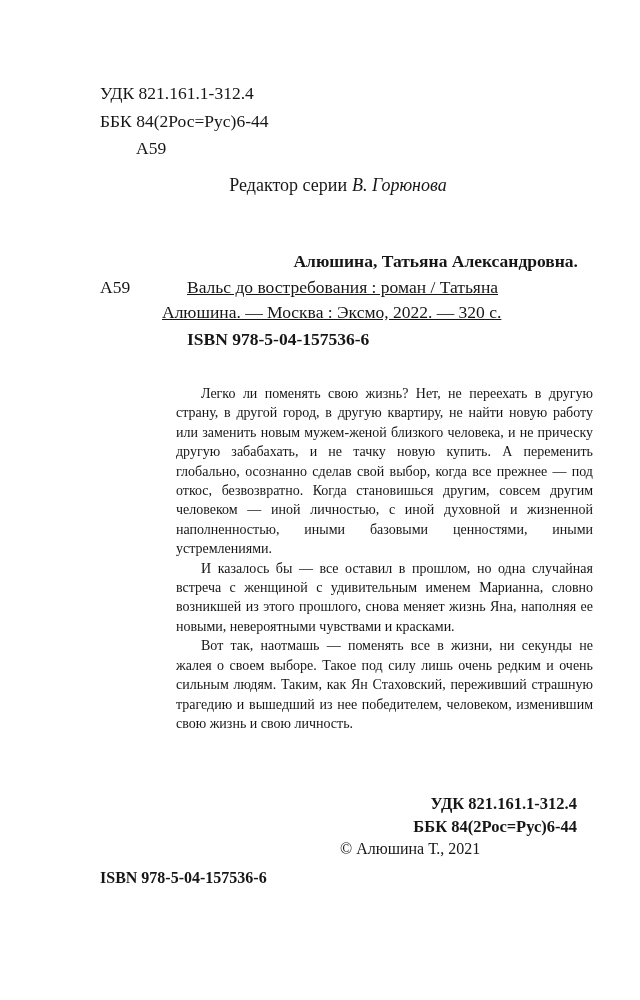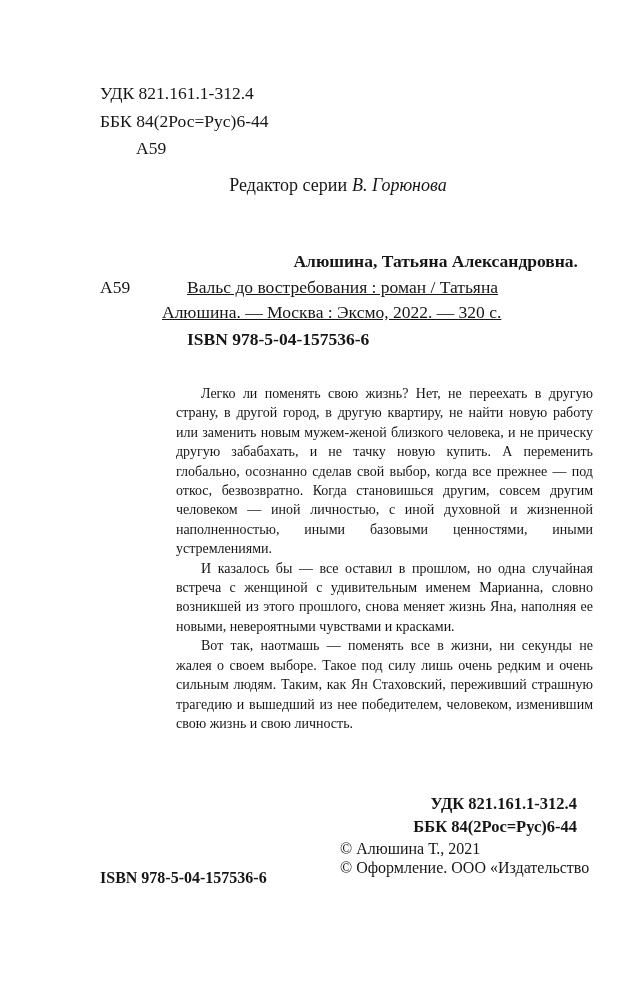--- a/index.html
+++ b/index.html
@@ -111,18 +111,17 @@
     <p>Вот так, наотмашь — поменять все в жизни, ни секунды не жалея о своем выборе. Такое под силу лишь очень редким и очень сильным людям. Таким, как Ян Стаховский, переживший страшную трагедию и вышедший из нее победителем, человеком, изменившим свою жизнь и свою личность.</p>
   </div>
 
   <div class="bottom-codes">
     <div>УДК 821.161.1-312.4</div>
     <div>ББК 84(2Рос=Рус)6-44</div>
   </div>
 
   <div class="copyright">
     <div>© Алюшина Т., 2021</div>
-    <div>© Оформление. ООО «Издательство</div>
   </div>
 
   <div class="isbn-bottom">ISBN 978-5-04-157536-6</div>
 
 </div>
 
 </body></html>

